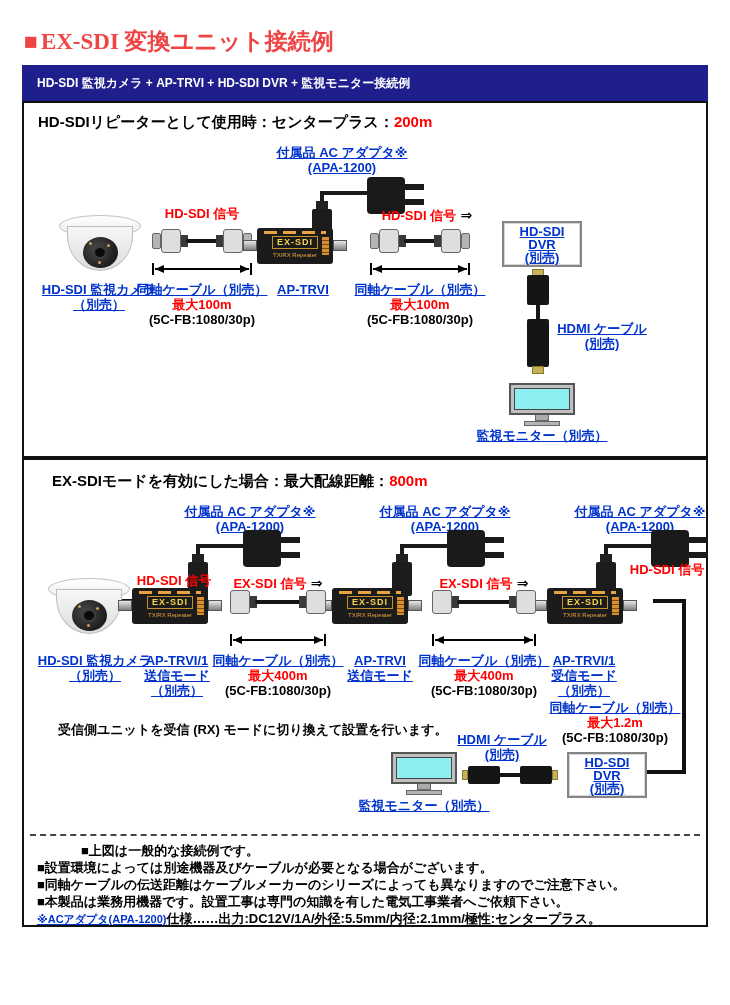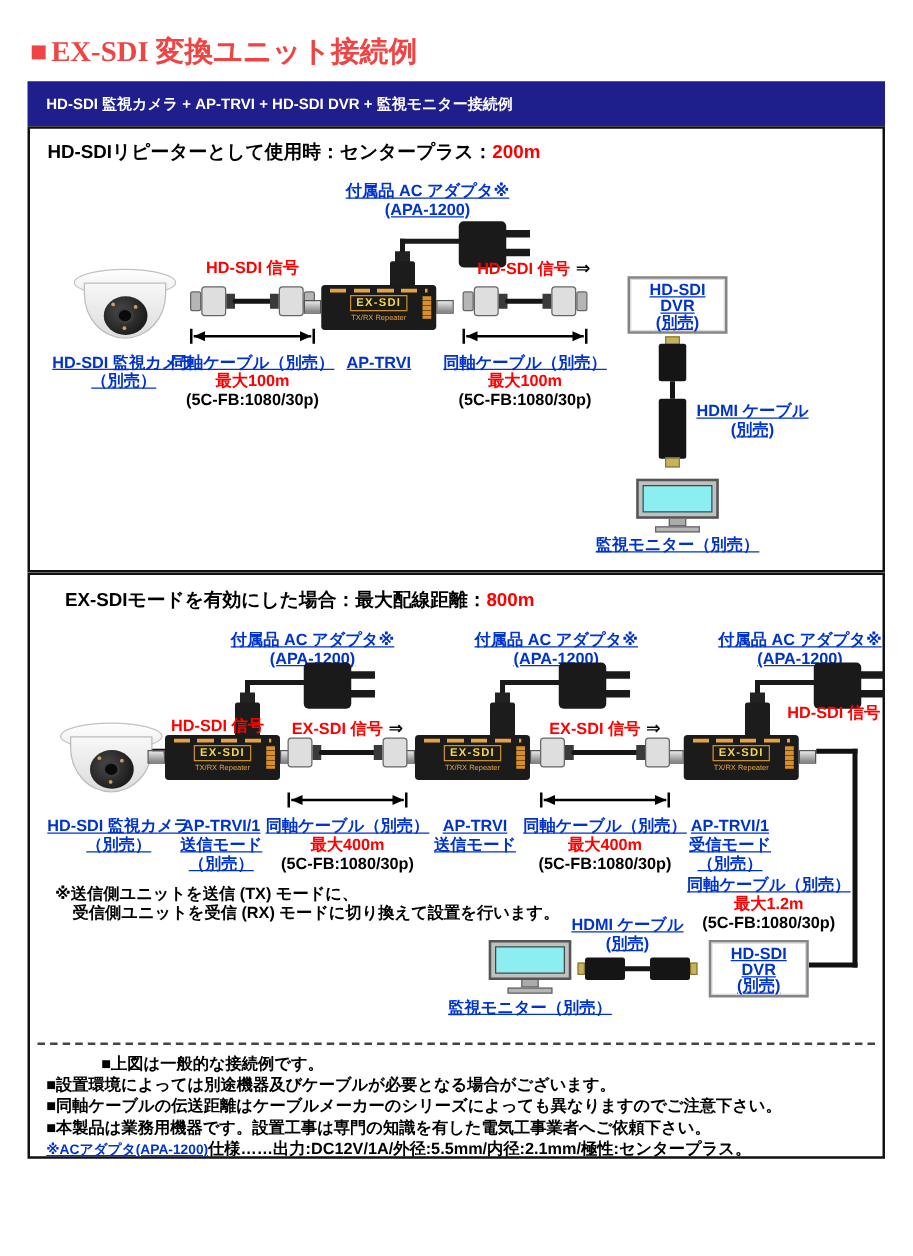--- a/index.html
+++ b/index.html
@@ -18,21 +18,21 @@
 
   .outer { position:absolute; left:22px; top:65px; width:686px; }
   .hdr { background:#1e1e8c; color:#fff; font-weight:bold; font-size:12px; padding-left:15px; }
   .hdr1 { height:36px; line-height:36px; }
   .hdr2 { height:68px; padding-top:11px; line-height:23px; margin-top:2px; }
   .content { position:relative; background:#fff; border:2px solid #111; }
   .c1 { height:357px; }
   .c2 { height:469px; }
 
   
-  .unit { position:absolute; width:92px; height:36px; background:#1b1b1b; border-radius:3px; }
+  .unit { position:absolute; width:76px; height:36px; background:#1b1b1b; border-radius:3px; }
   .bnc { position:absolute; top:12px; width:14px; height:11px; background:linear-gradient(#e8e8e8,#7f7f7f); border:1px solid #555; }
   .bnc.l { left:-14px; } .bnc.r { right:-14px; }
   .u-stripe { position:absolute; top:3px; left:7px; right:7px; height:3px;
     background:repeating-linear-gradient(90deg,#e8a33d 0 13px, transparent 13px 19px); }
   .u-name { position:absolute; top:8px; left:50%; transform:translateX(-50%); color:#f7d54a; font-size:9px; font-weight:bold; letter-spacing:1px; border:1px solid #c98f2d; padding:0 4px; line-height:11px; white-space:nowrap; }
   .u-sub { position:absolute; top:24px; left:0; width:100%; text-align:center; color:#e8a33d; font-size:6px; line-height:7px; }
   .u-dip { position:absolute; right:4px; top:9px; width:7px; height:18px; background:repeating-linear-gradient(#d78f2e 0 3px,#7a4c10 3px 4px); }
 
   
   .coax { position:absolute; height:24px; }
@@ -385,21 +385,20 @@
       <div class="blue">受信モード</div>
       <div class="blue">（別売）</div>
     </div>
 
     <div class="abs ctr" style="left:591px;top:240px;">
       <div class="blue">同軸ケーブル（別売）</div>
       <div class="red">最大1.2m</div>
       <div class="blk">(5C-FB:1080/30p)</div>
     </div>
 
-    <div class="abs note13" style="left:20px;top:246px;">※送信側ユニットを送信 (TX) モードに、</div>
     <div class="abs note13" style="left:34px;top:261px;">受信側ユニットを受信 (RX) モードに切り換えて設置を行います。</div>
 
     <div class="abs ctr" style="left:478px;top:272px;">
       <div class="blue">HDMI ケーブル</div>
       <div class="blue">(別売)</div>
     </div>
 
     <div class="monitor" style="left:366px;top:292px;">
       <div class="m-frame">
           <div class="m-screen"></div>

